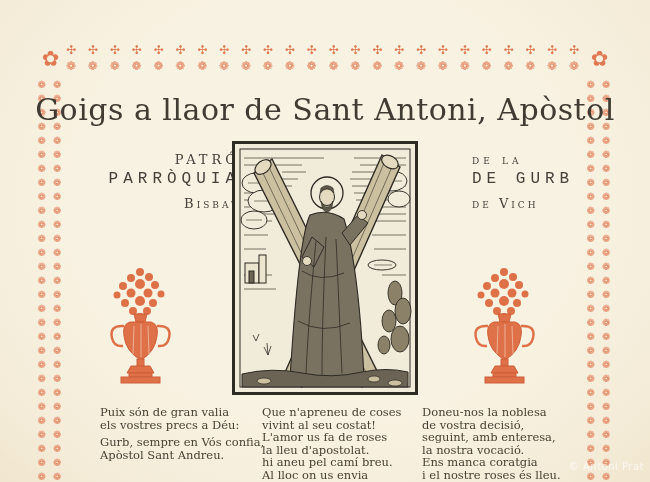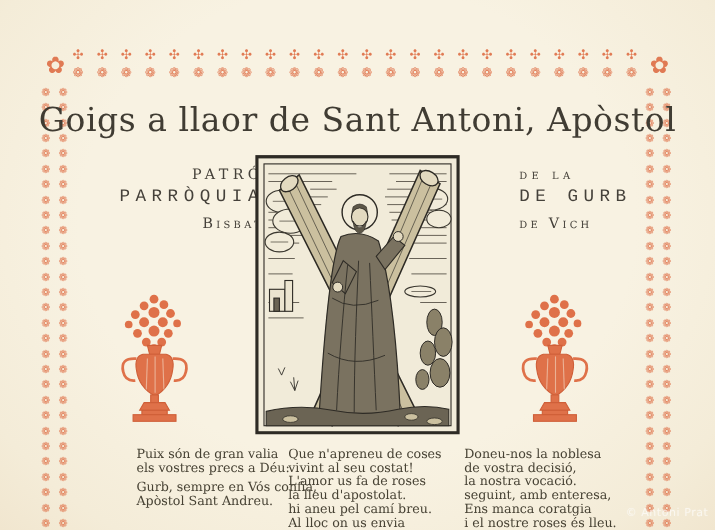--- a/index.html
+++ b/index.html
@@ -29,21 +29,21 @@
   .caps{font-variant:small-caps;}
   
   .woodcut{position:absolute;left:232px;top:141px;width:186px;height:254px;}
   
   .urn{position:absolute;top:262px;width:76px;height:131px;}
   .urn.left{left:103px;} .urn.right{left:467px;}
   
   .verse{position:absolute;top:406px;font-size:11.5px;line-height:12.6px;color:#474234;}
   .verse .line{white-space:nowrap;}
   .verse .stanza2{margin-top:5px;}
-  .v1{left:100px;margin-left:24px;} .v2{left:262px;} .v3{left:422px;}
+  .v1{left:100px;} .v2{left:262px;} .v3{left:422px;}
   
   .watermark{position:absolute;right:6px;bottom:10px;font-family:"DejaVu Sans",sans-serif;
              font-size:10px;letter-spacing:.5px;color:rgba(255,255,255,.6);
              text-shadow:0 0 2px rgba(255,255,255,.25);}
 </style>
 </head>
 <body>
 
 <div class="sheet">
 
@@ -325,21 +325,21 @@
     <div class="line">Que n'apreneu de coses</div>
     <div class="line">vivint al seu costat!</div>
     <div class="line">L'amor us fa de roses</div>
     <div class="line">la lleu d'apostolat.</div>
     <div class="line">hi aneu pel camí breu.</div>
     <div class="line">Al lloc on us envia</div>
   </div>
   <div class="verse v3">
     <div class="line">Doneu-nos la noblesa</div>
     <div class="line">de vostra decisió,</div>
+    <div class="line">seguint, amb enteresa,</div>
     <div class="line">la nostra vocació.</div>
-    <div class="line">seguint, amb enteresa,</div>
     <div class="line">Ens manca coratgia</div>
     <div class="line">i el nostre roses és lleu.</div>
   </div>
 
   <div class="watermark">© Antoni Prat</div>
 
 </div>
 
 </body></html>

